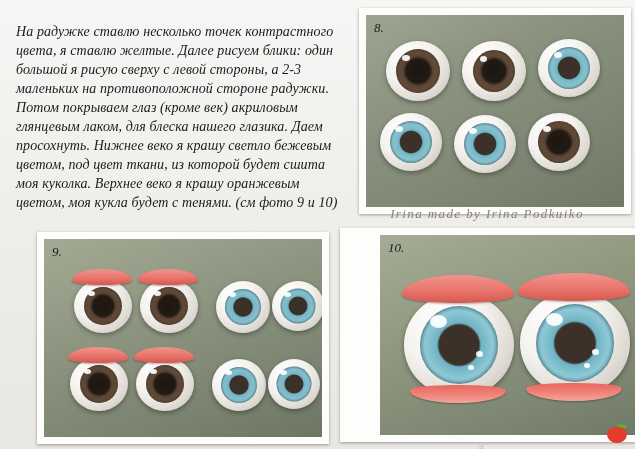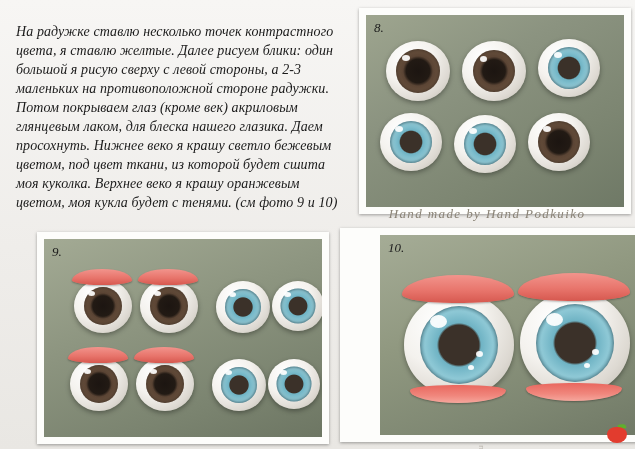--- a/index.html
+++ b/index.html
@@ -221,21 +221,21 @@
         <div class="iris blue" style="width:42px; height:42px;"></div>
         <div class="spark" style="left:15px; top:13px; width:8px; height:6px;"></div>
       </div>
       <div class="eyeball" style="left:162px; top:98px; width:62px; height:58px;">
         <div class="iris brown" style="width:42px; height:42px;"></div>
         <div class="spark" style="left:15px; top:13px; width:8px; height:6px;"></div>
       </div>
     </div>
   </div>
 
-  <div class="handmade">Hand made by Hand Podkuiko</div>
+  <div class="handmade">Irina made by Irina Podkuiko</div>
 
   <div class="photo" id="photo9">
     <div class="inner">
       <div class="num">9.</div>
 
       <div class="eyeball" style="left:30px; top:40px; width:58px; height:54px;">
         <div class="iris brown" style="width:38px; height:38px;"></div>
         <div class="spark" style="left:14px; top:12px; width:7px; height:5px;"></div>
       </div>
       <div class="lid-lower" style="left:28px; top:30px; width:60px; height:16px;"></div>

